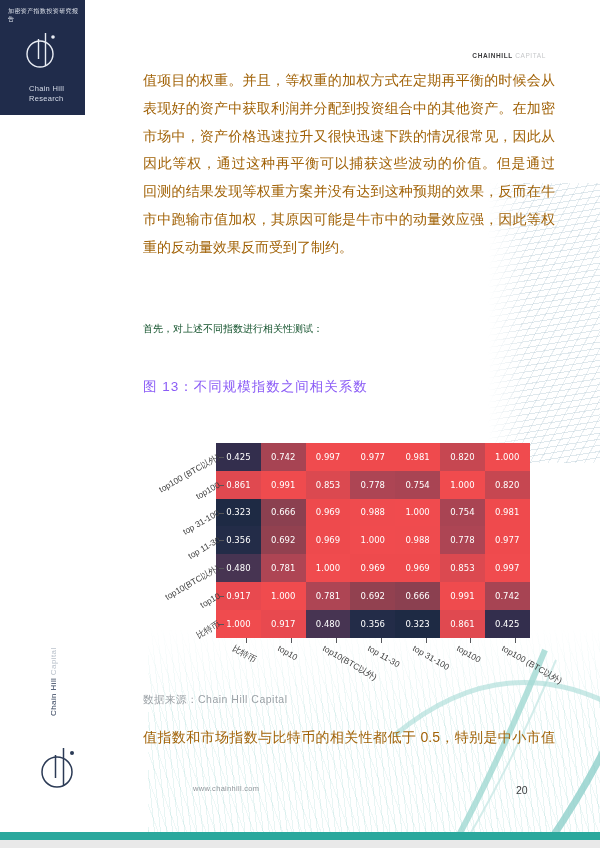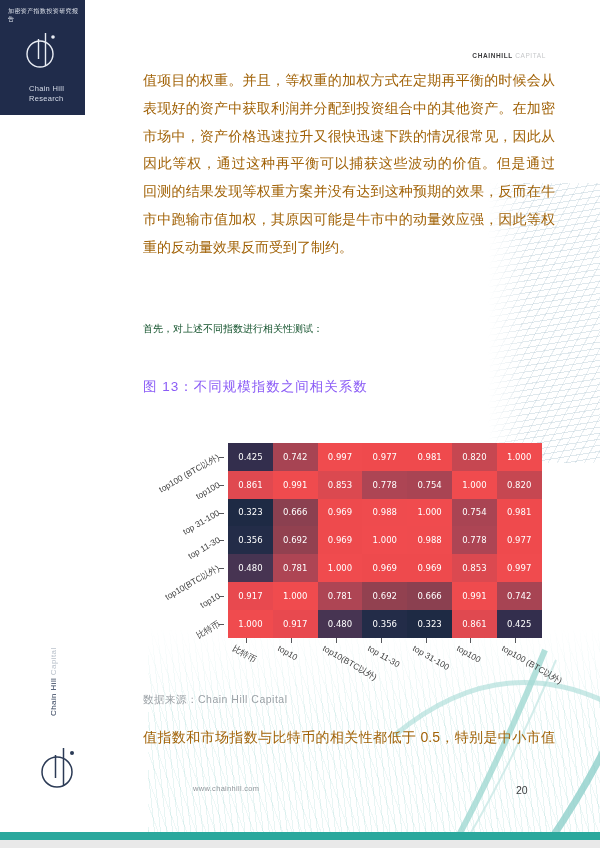--- a/index.html
+++ b/index.html
@@ -67,21 +67,21 @@
   .fig-caption{
     position:absolute; left:143px; top:368px; width:412px;
     text-align:left; font-size:13.5px; color:#8b5cf6; letter-spacing:1px;margin-top:10px;
   }
   .source-note{
     position:absolute; left:143px; top:693px;
     font-size:10.5px; color:#9ba1a6; letter-spacing:.5px;
   }
   
   .heatmap-grid{
-    position:absolute; left:228px; top:443px;
+    position:absolute; left:216px; top:443px;
     display:grid; grid-template-columns:repeat(7,44.8px); grid-auto-rows:27.8px;
   }
   .hm-cell{
     display:flex; align-items:center; justify-content:center;
     color:#ffffff; font-size:8.5px; font-family:"DejaVu Sans",sans-serif;
   }
   .hm-rowlabel{
     position:absolute; right:381px; white-space:nowrap;
     font-size:8.5px; color:#3f3f3f;
     transform:rotate(-30deg); transform-origin:100% 50%;

